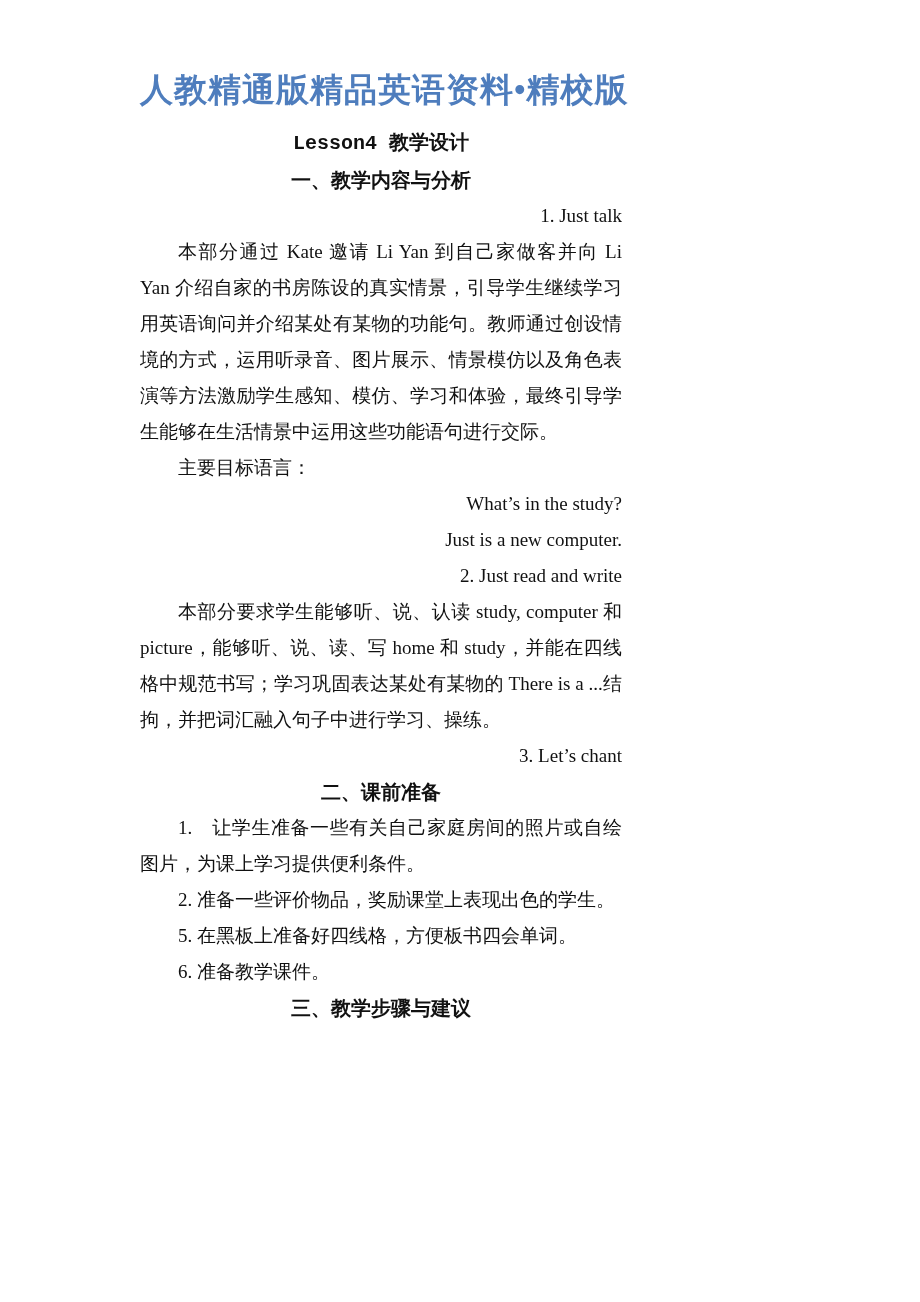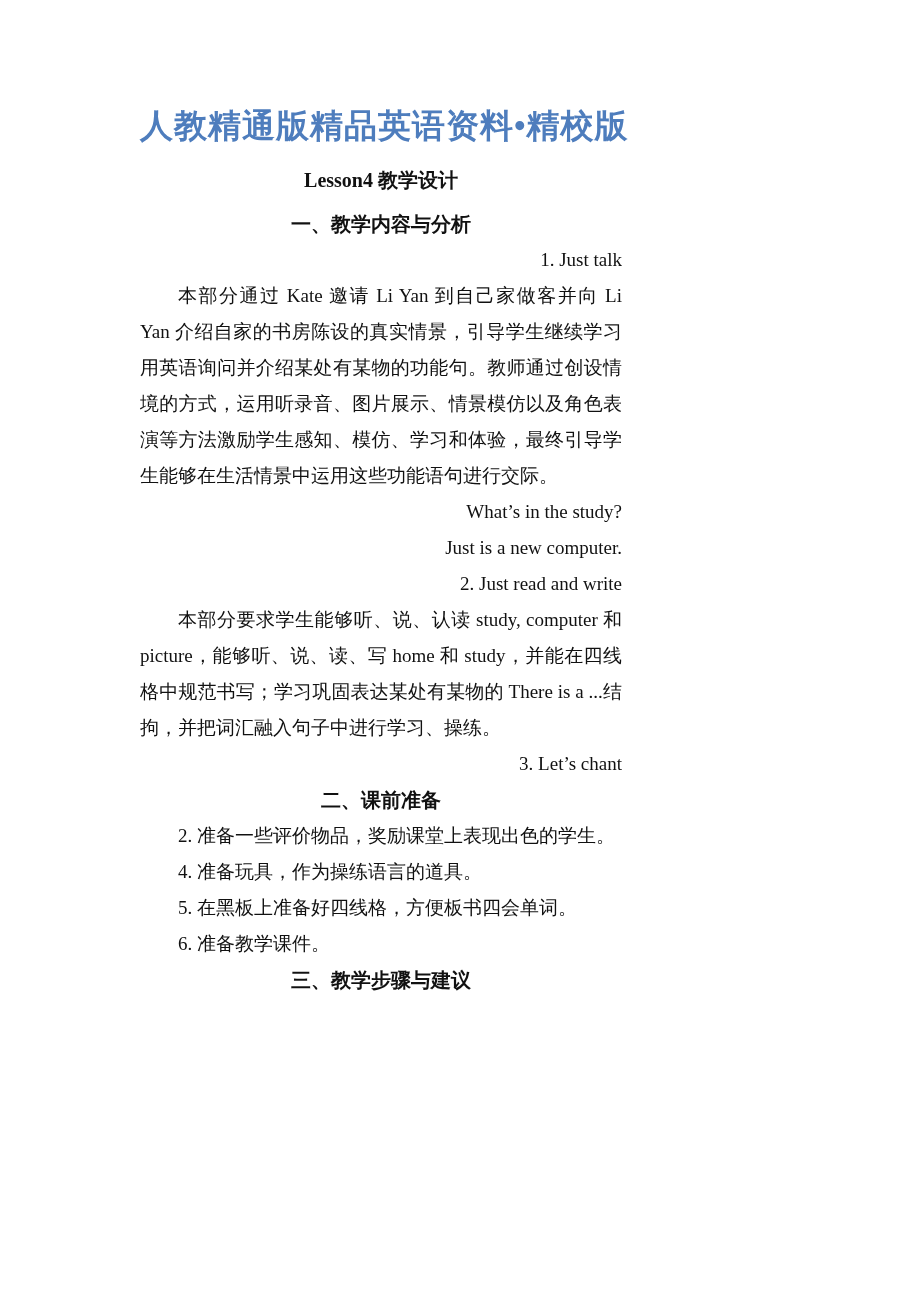--- a/index.html
+++ b/index.html
@@ -11,38 +11,39 @@
     width: 920px;
     height: 1302px;
     overflow: hidden;
     font-family: "Liberation Serif", "DejaVu Serif", serif;
     color: #111111;
   }
   .page {
     box-sizing: border-box;
     width: 772px;
     height: 1302px;
-    padding: 102px 150px 0 140px;
+    padding: 66px 150px 0 140px;
   }
   .doc-title {
     margin: 0 0 12px 0;
     font-size: 33px;
     line-height: 48px;
     font-weight: 600;
     letter-spacing: 1px;
     text-align: center;
     color: #4e7dbd;
     white-space: nowrap;
   }
   .doc-subtitle {
-    margin: 8px;
+    margin: 0;
     font-size: 20px;
     line-height: 36px;
     font-weight: bold;
     text-align: center;
+    font-family: Liberation Mono, monospace;
   }
   .sec-heading {
     margin: 0;
     font-size: 20px;
     line-height: 36px;
     font-weight: bold;
     text-align: center;
   }
   .para {
     margin: 0;
@@ -63,39 +64,40 @@
   <h1 class="doc-title">人教精通版精品英语资料•精校版</h1>
 
   <h2 class="doc-subtitle">Lesson4 教学设计</h2>
 
   <h3 class="sec-heading">一、教学内容与分析</h3>
 
   <p class="para en">1. Just talk</p>
 
   <p class="para">本部分通过 Kate 邀请 Li Yan 到自己家做客并向 Li Yan 介绍自家的书房陈设的真实情景，引导学生继续学习用英语询问并介绍某处有某物的功能句。教师通过创设情境的方式，运用听录音、图片展示、情景模仿以及角色表演等方法激励学生感知、模仿、学习和体验，最终引导学生能够在生活情景中运用这些功能语句进行交际。</p>
 
+  <p class="para">主要目标语言：</p>
 
   <p class="para en">What’s in the study?</p>
 
   <p class="para en">Just is a new computer.</p>
 
   <p class="para en">2. Just read and write</p>
 
   <p class="para">本部分要求学生能够听、说、认读 study, computer 和 picture，能够听、说、读、写 home 和 study，并能在四线格中规范书写；学习巩固表达某处有某物的 There is a ...结拘，并把词汇融入句子中进行学习、操练。</p>
 
   <p class="para en">3. Let’s chant</p>
 
 
   <h3 class="sec-heading">二、课前准备</h3>
 
+  <p class="para">1.　让学生准备一些有关自己家庭房间的照片或自绘图片，为课上学习提供便利条件。</p>
 
   <p class="para">2. 准备一些评价物品，奖励课堂上表现出色的学生。</p>
 
 
-  <p class="para">4. 准备玩具，作为操练语言的道具。</p>
 
   <p class="para">5. 在黑板上准备好四线格，方便板书四会单词。</p>
 
   <p class="para">6. 准备教学课件。</p>
 
   <h3 class="sec-heading">三、教学步骤与建议</h3>
 
 </div>
 
 </body></html>

